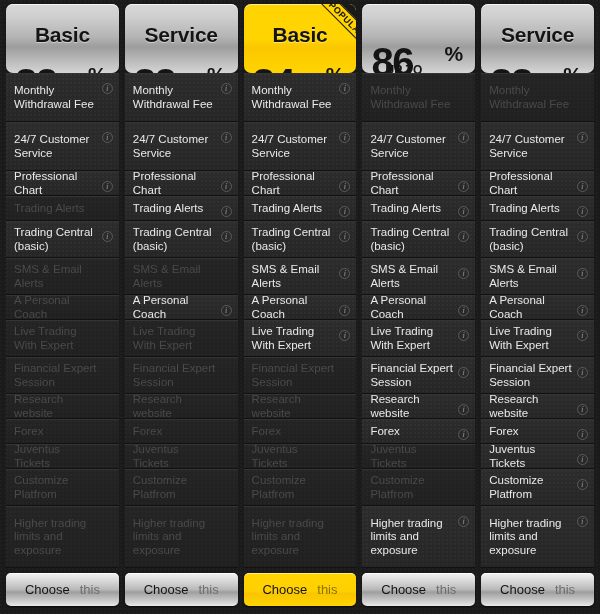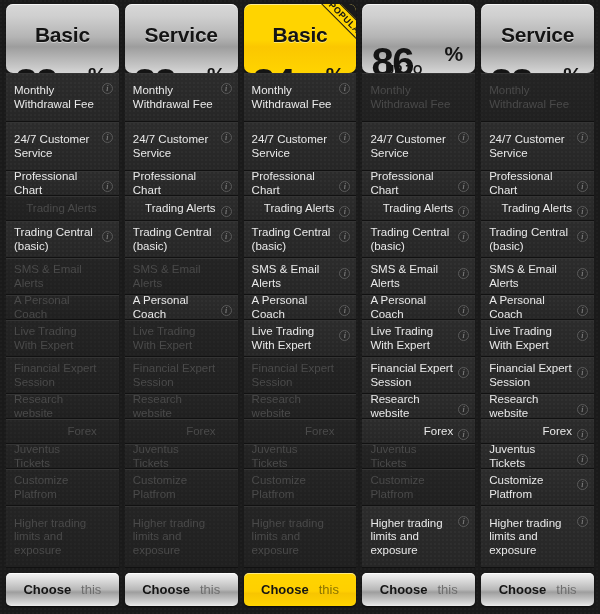--- a/index.html
+++ b/index.html
@@ -160,21 +160,21 @@
     padding: 7px 22px 7px 8px;
     color: #e9e9e9;
     font-size: 11.5px;
     line-height: 13.5px;
     display: flex;
     align-items: center;
   }
 
   .feature-row.r1 { height: 49px; }
   .feature-row.r2 { height: 37px; }
-  .feature-row.r3 { height: 25px; justify-content: flex-end; }
+  .feature-row.r3 { height: 25px; }
   .feature-row.r4 { height: 62px; }
 
   .feature-row.off {
     background:
       radial-gradient(circle at 1px 1px, rgba(255,255,255,0.03) 0.6px, transparent 0.9px) 0 0 / 4px 4px,
       linear-gradient(180deg, #242424 0%, #202020 100%);
     color: #4a4a4a;
   }
 
   .feature-label {
@@ -221,21 +221,21 @@
     white-space: nowrap;
   }
 
   .cta.gold {
     background: linear-gradient(180deg, #ffd400 0%, #ffd000 55%, #f8c500 62%, #ffd400 100%);
     box-shadow: inset 0 1px 0 rgba(255,255,255,0.5),
                 0 1px 2px rgba(0,0,0,0.7);
   }
 
   .cta b {
-    font-weight: bold;
+    font-weight: normal;
   }
   .cta .cta-sub {
     font-weight: normal;
     color: #6e6e6e;
     margin-left: 10px;
   }
   .cta.gold .cta-sub {
     color: #8a7300;
   }
 </style>

